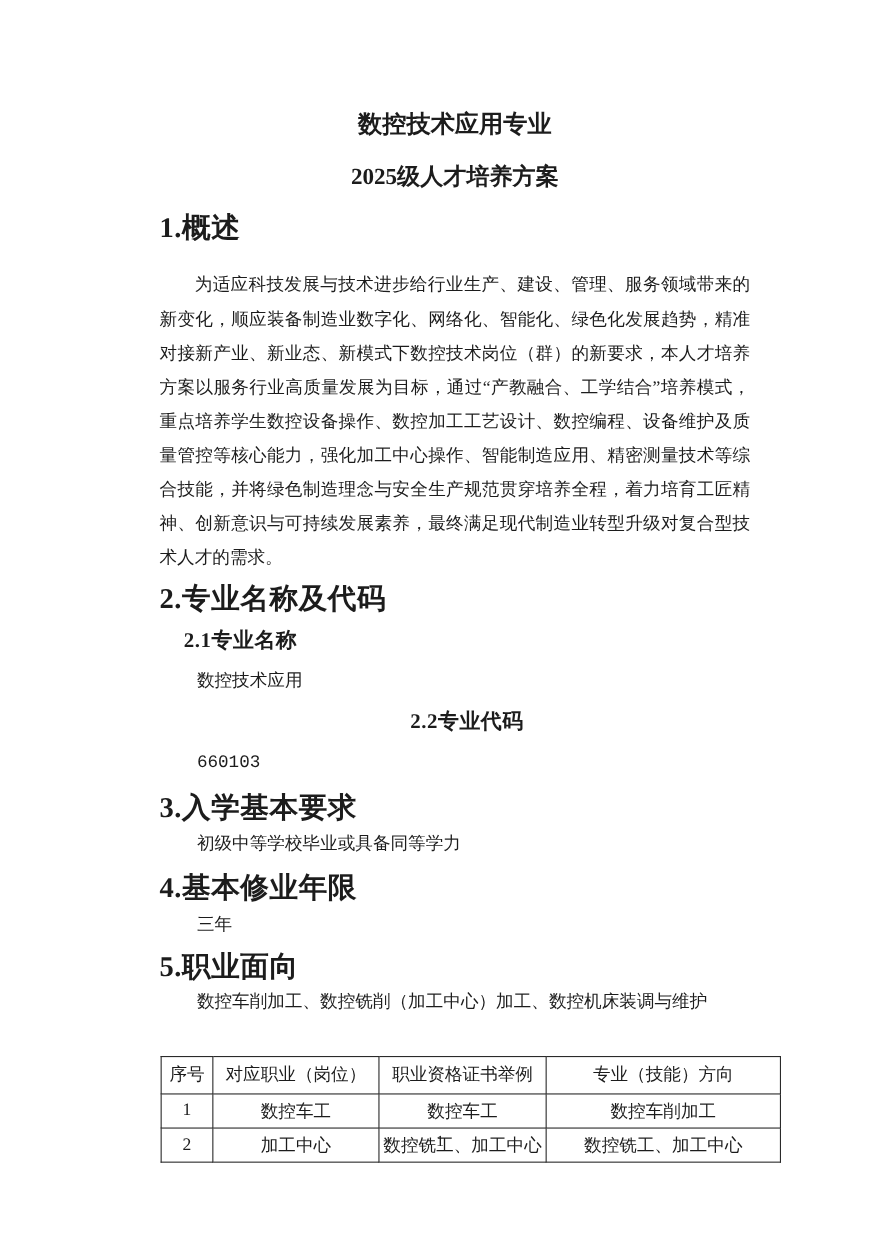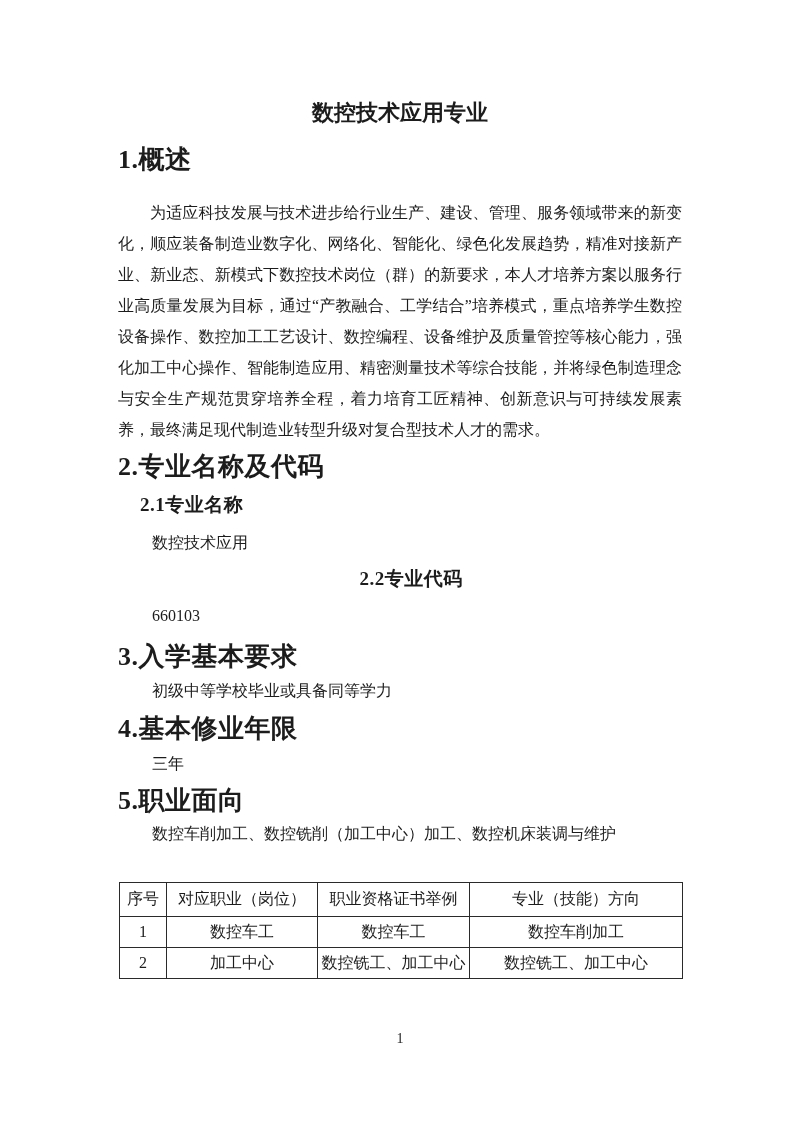--- a/index.html
+++ b/index.html
@@ -8,20 +8,21 @@
     background: #ffffff;
     font-family: "Liberation Serif", "DejaVu Serif", serif;
     color: #1c1c1c;
   }
   .page {
     position: relative;
     width: 800px;
     height: 1130px;
     background: #ffffff;
     overflow: hidden;
+    padding-left: 27px;
   }
   .content {
     padding: 0 118px;
   }
   .doc-title {
     padding-top: 98px;
     text-align: center;
     font-size: 22px;
     font-weight: bold;
     line-height: 30px;
@@ -57,20 +58,21 @@
     margin-top: 24px;
     font-size: 16px;
     line-height: 31px;
     text-align: justify;
     text-indent: 2em;
   }
   .body-line {
     margin-left: 34px;
     font-size: 16px;
     line-height: 21px;
+    font-family: Liberation Mono, monospace;
   }
   .bl-1 { margin-top: 15px; }
   .bl-2 { margin-top: 14px; }
   .bl-3 { margin-top: 10px; }
   .bl-4 { margin-top: 11px; }
   .bl-5 { margin-top: 9px; }
   table.jobs-table {
     margin-top: 38px;
     margin-left: 1px;
     border-collapse: collapse;
@@ -101,20 +103,21 @@
     font-size: 14px;
   }
 </style>
 </head>
 <body>
 
 <div class="page">
   <div class="content">
 
     <div class="doc-title">数控技术应用专业</div>
+    <div class="doc-subtitle">2025级人才培养方案</div>
 
     <div class="h-major h1-major">1.概述</div>
     <div class="overview-paragraph">为适应科技发展与技术进步给行业生产、建设、管理、服务领域带来的新变化，顺应装备制造业数字化、网络化、智能化、绿色化发展趋势，精准对接新产业、新业态、新模式下数控技术岗位（群）的新要求，本人才培养方案以服务行业高质量发展为目标，通过“产教融合、工学结合”培养模式，重点培养学生数控设备操作、数控加工工艺设计、数控编程、设备维护及质量管控等核心能力，强化加工中心操作、智能制造应用、精密测量技术等综合技能，并将绿色制造理念与安全生产规范贯穿培养全程，着力培育工匠精神、创新意识与可持续发展素养，最终满足现代制造业转型升级对复合型技术人才的需求。</div>
 
     <div class="h-major h2-major">2.专业名称及代码</div>
     <div class="h-sub">2.1专业名称</div>
     <div class="body-line bl-1">数控技术应用</div>
     <div class="h-sub h-sub-2">2.2专业代码</div>
     <div class="body-line bl-2">660103</div>
 

